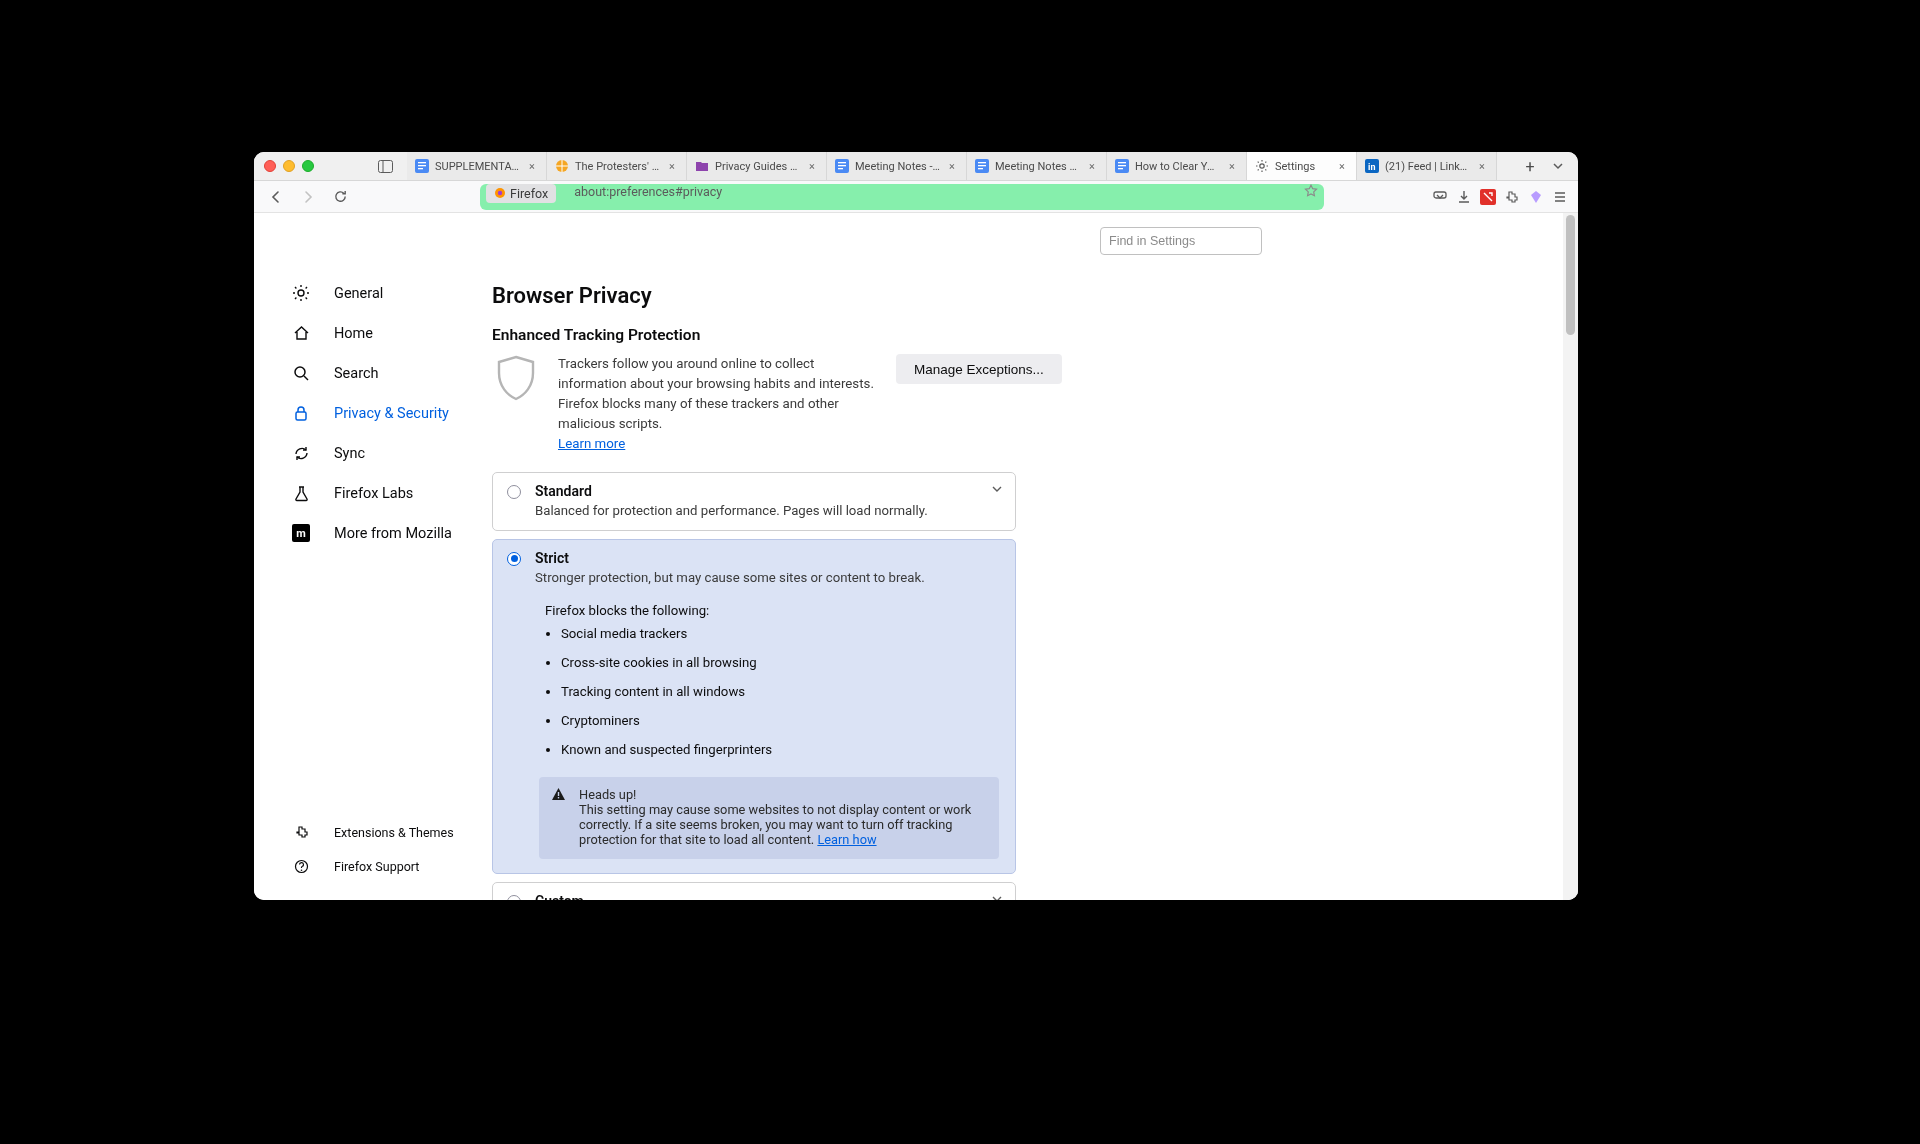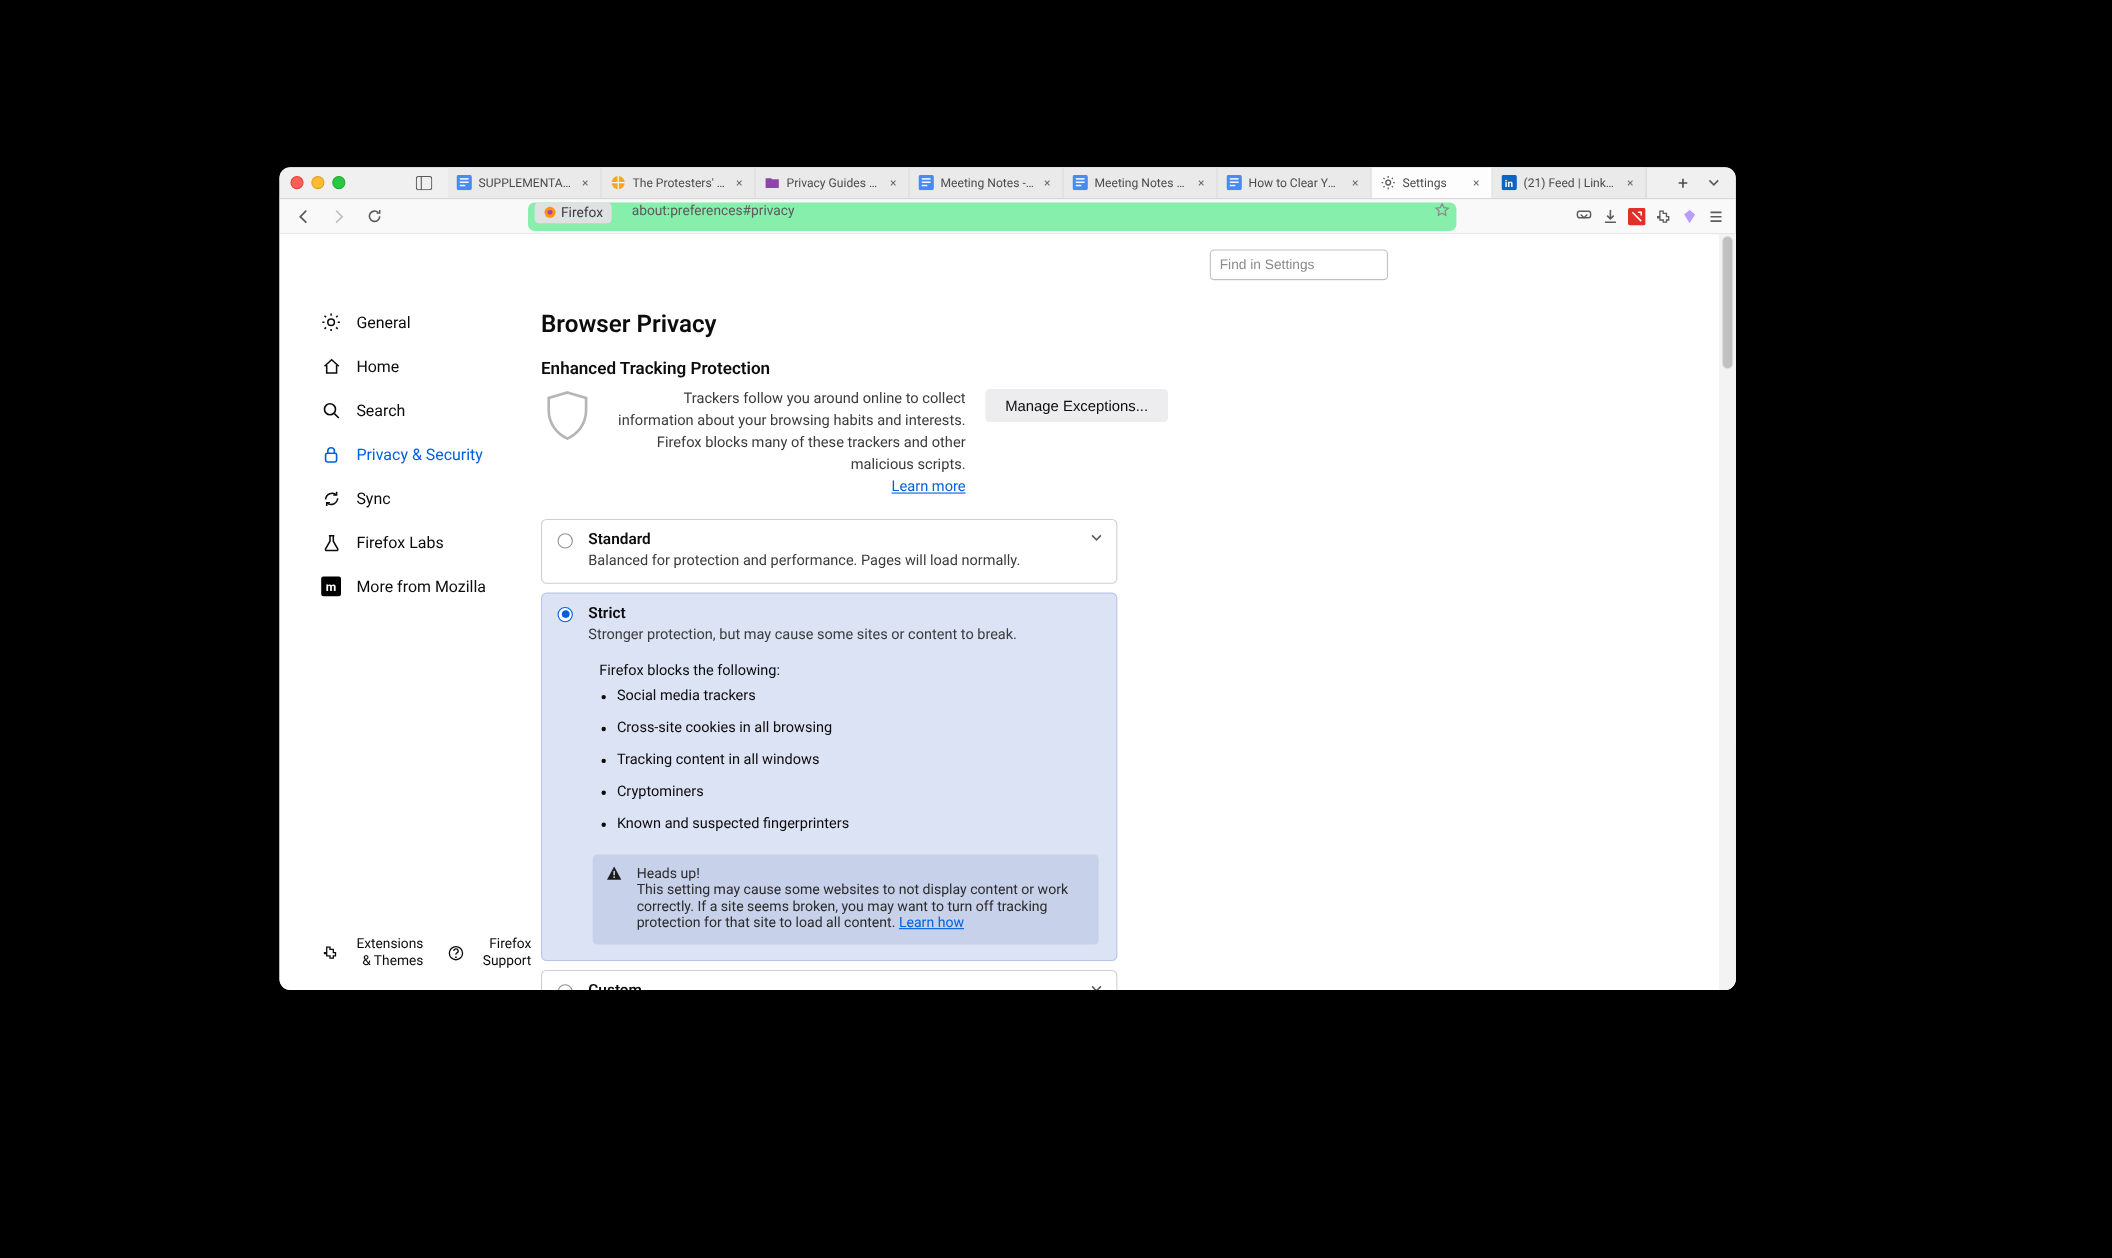--- a/index.html
+++ b/index.html
@@ -98,45 +98,44 @@
   .urlbar .identity { background:#e1e1e3; padding:2px 8px; border-radius:4px; display:flex; align-items:center; gap:4px; color:#3b3b3b; }
   .urlbar .addr { color:#5b5b5b; flex:1; }
   .urlbar .star { color:#8b8b8b; }
   .right-icons { display:flex; gap:8px; align-items:center; }
   
   .content { flex:1; display:flex; background:#ffffff; position:relative; overflow:hidden; }
   .fake-scroll { position:absolute; right:0; top:0; bottom:0; width:15px; background:#f3f3f3; }
   .fake-scroll::before { content:""; position:absolute; left:3px; right:3px; top:2px; height:120px; background:#c0c0c0; border-radius:5px; }
   .sidebar { width:238px; padding: 62px 10px 10px 30px; display:flex; flex-direction:column; gap:4px; }
   .side-item {
-    display:flex; align-items:center; gap:14px;
+    display:flex; align-items:center; gap:24px;
     height: 36px; padding: 0 8px;
     border-radius: 4px;
     font-size: 14.5px;
     color:#0c0c0d;
     cursor: default;
-    text-align: right;
   }
   .side-item.sel { color:#0060df; }
   .side-icon { width:18px; height:18px; display:flex; align-items:center; justify-content:center; color:inherit; }
-  .sidebar-footer { margin-top:auto; padding-bottom:10px; display:flex; gap:6px; font-size:12.5px; color:#454545; }
+  .sidebar-footer { margin-top:auto; padding-bottom:10px; display:flex; flex-direction:column; gap:6px; font-size:12.5px; color:#454545; }
   .sidebar-footer .side-item { font-size:12.5px; height:28px; }
   .main { flex:1; padding: 14px 26px 0 0; overflow:auto; }
   .main-inner { max-width: 770px; margin-left: 0; }
   .search-wrap { display:flex; justify-content:flex-end; margin-bottom: 28px; padding-right: 0; }
   .search-input {
     width: 162px; height:28px; border:1px solid #c0c0c0; border-radius:4px;
     padding: 0 8px; font-size:12.5px; background:#fff; color:#454545;
   }
   .search-input::placeholder { color:#8b8b8b; }
   h1 { font-size:22px; font-weight:600; margin-bottom:18px; }
   h2 { font-size:15.5px; font-weight:600; margin-bottom:10px; }
   .etp-row { display:flex; gap:18px; align-items:flex-start; margin-bottom:18px; }
   .shield { width:48px; height:48px; }
-  .etp-text { flex:1; font-size:13.3px; line-height:1.5; color:#3b3b3b; max-width: 320px; text-align: right; }
+  .etp-text { flex:1; font-size:13.3px; line-height:1.5; color:#3b3b3b; max-width: 320px; }
   .etp-text a { color:#0060df; text-decoration:underline; }
   .btn {
     background:#ededf0; border:0; border-radius:4px;
     padding: 8px 18px; font-size:13.5px; color:#0c0c0d;
     height: 30px;
   }
   .cards { width: 524px; display:flex; flex-direction:column; gap:8px; }
   .card { border:1px solid #cfcfd0; border-radius:5px; background:#fff; }
   .card-head { position:relative; padding: 10px 16px 12px 42px; }
   .card-radio { position:absolute; left:14px; top:12px; width:14px; height:14px; border:1.5px solid #8f8f9d; border-radius:50%; background:#fff; }

